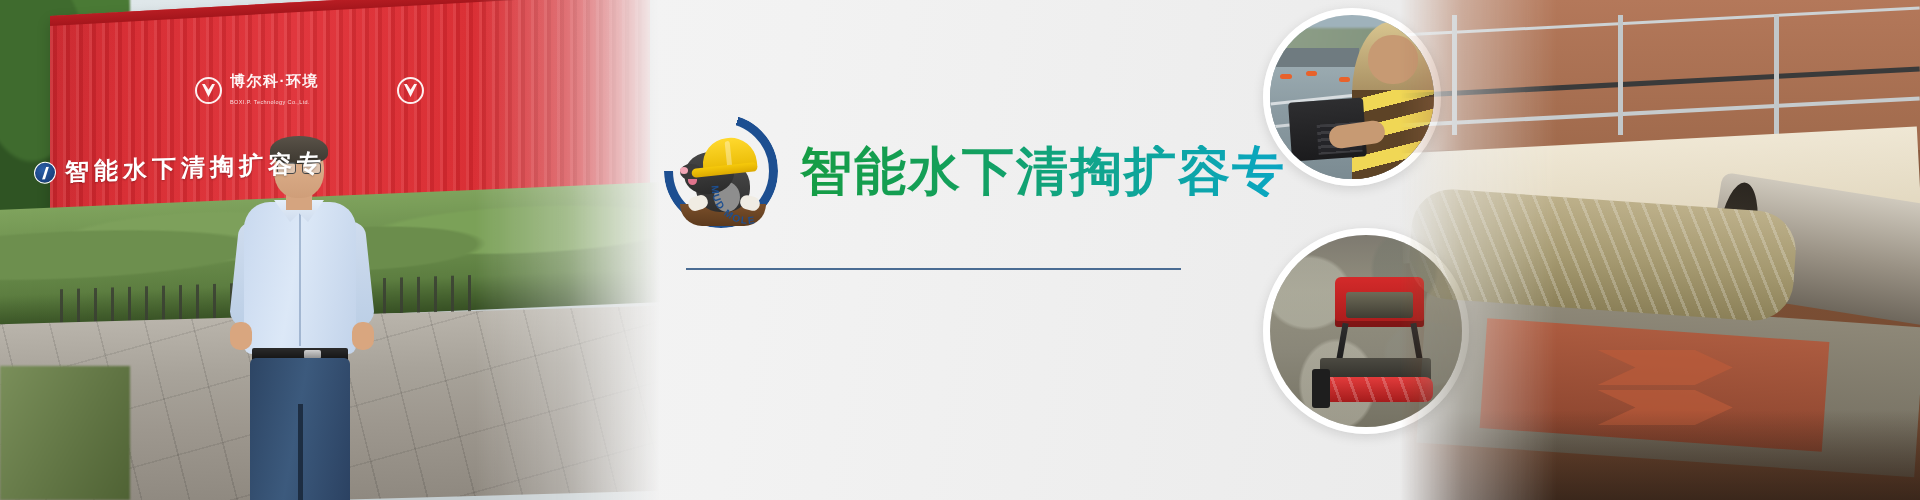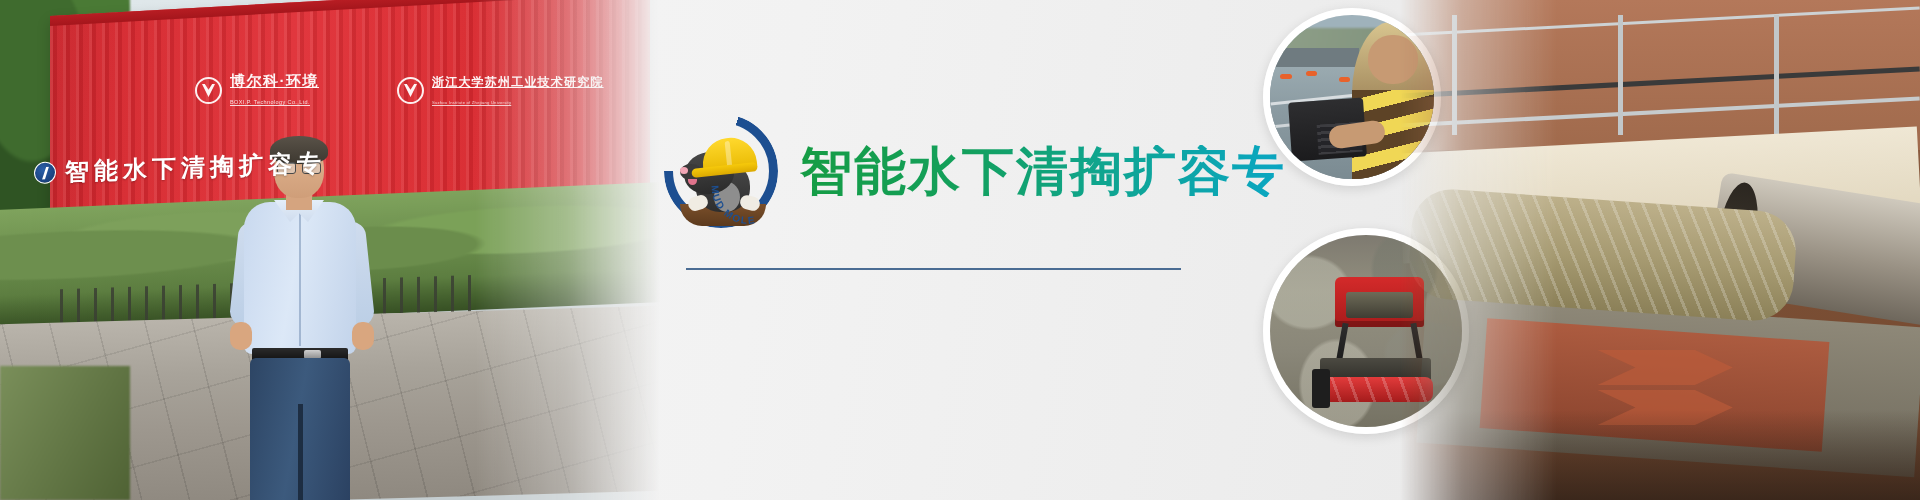--- a/index.html
+++ b/index.html
@@ -48,21 +48,21 @@
   .lp-container::after{ 
     content:""; position:absolute; left:0; right:0; top:0; height:10px;
     background:linear-gradient(#b81d23,#a5161c);
   }
   .cnt-logos{ position:absolute; left:195px; top:72px; display:flex; align-items:center; gap:78px; z-index:4; }
   .cnt-logo{ display:flex; align-items:center; gap:8px; }
   .cnt-mark{ width:27px; height:27px; border-radius:50%; border:2px solid rgba(255,255,255,.92);
     display:flex; align-items:center; justify-content:center; }
   .cnt-mark i{ display:block; width:13px; height:13px; background:rgba(255,255,255,.95);
     clip-path:polygon(50% 100%,0 0,22% 0,50% 46%,78% 0,100% 0); }
-  .cnt-txt{ color:rgba(255,255,255,.95); line-height:1.15;text-decoration:underline; }
+  .cnt-txt{ color:rgba(255,255,255,.95); line-height:1.15; }
   .cnt-cn{ font-size:15px; letter-spacing:1.5px; font-weight:700; white-space:nowrap;}
   .cnt-en{ font-size:5.5px; letter-spacing:.4px; opacity:.88; white-space:nowrap; }
   .cnt-cn2{ font-size:12px; letter-spacing:1.2px; font-weight:700; white-space:nowrap;}
   .cnt-en2{ font-size:4.2px; letter-spacing:.2px; opacity:.8; white-space:nowrap; }
 
   .cnt-slogan{
     position:absolute; left:34px; top:152px; display:flex; align-items:center; gap:9px; z-index:5;
     transform:skewY(-2deg);
   }
   .cnt-slogan .badge{ width:22px; height:22px; border-radius:50%;
@@ -300,24 +300,20 @@
           </span>
         <span class="cnt-txt">
           <span class="cnt-cn">博尔科·环境</span><br>
           <span class="cnt-en">BOXI.P. Technology Co.,Ltd.</span>
         </span>
       </div>
       <div class="cnt-logo">
         <span class="cnt-mark">
             <i></i>
           </span>
-        <span class="cnt-txt">
-          <span class="cnt-cn2">浙江大学苏州工业技术研究院</span><br>
-          <span class="cnt-en2">Suzhou Institute of Zhejiang University</span>
-        </span>
       </div>
     </div>
 
     <div class="cnt-slogan">
       <span class="badge"></span>
       <span>智能水下清掏扩容专</span>
     </div>
 
     <div class="lp-hedge"></div>
     <div class="lp-fence"></div>

